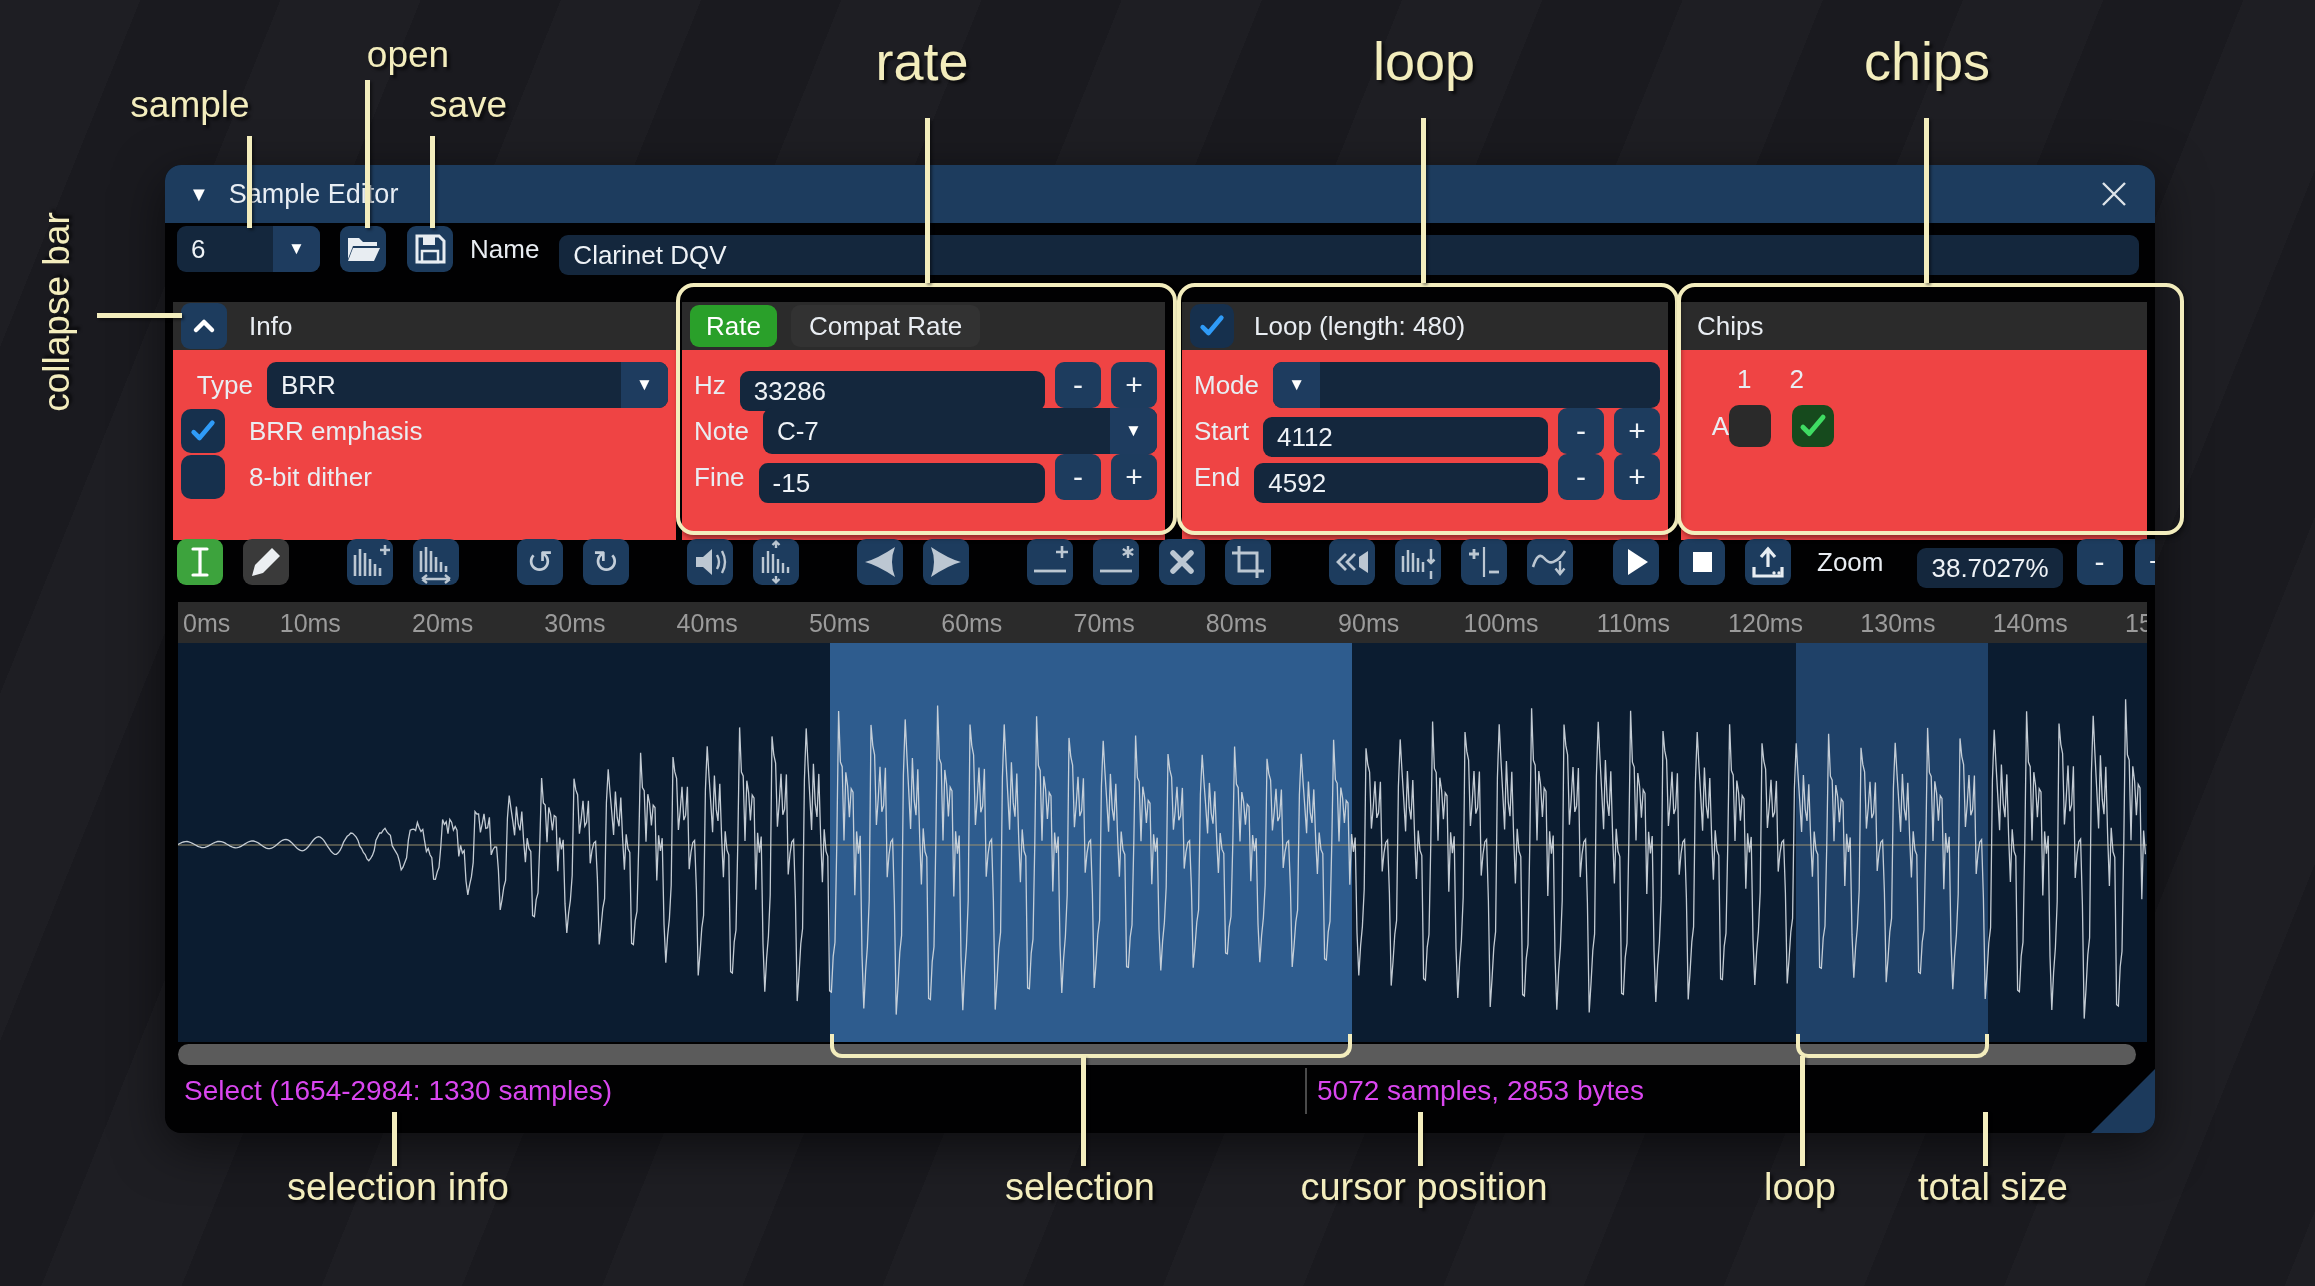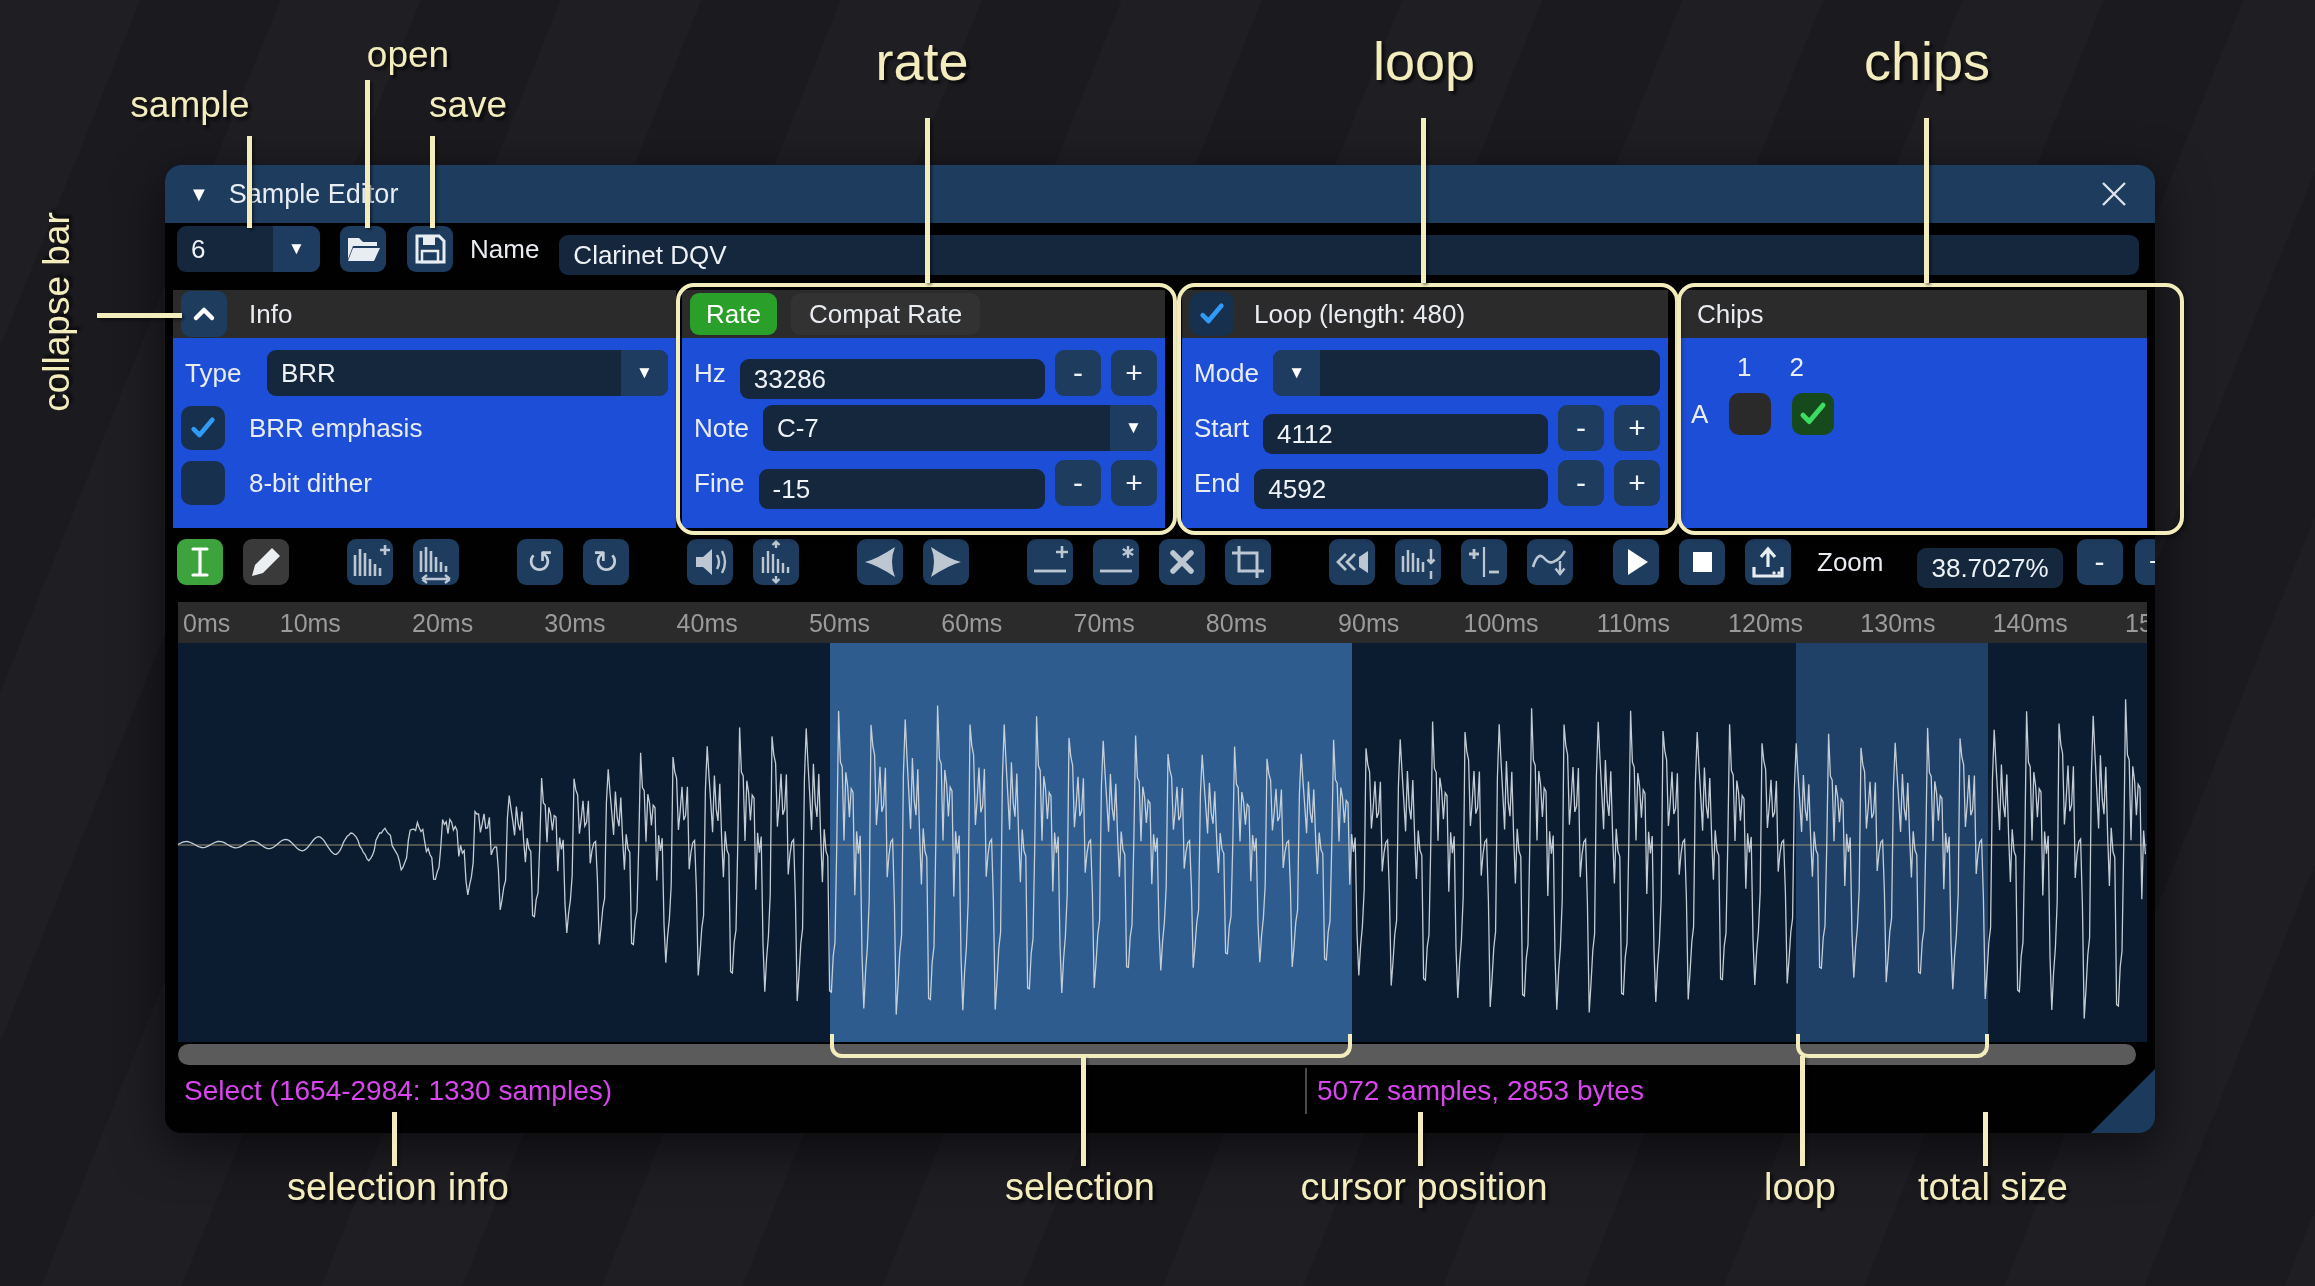--- a/index.html
+++ b/index.html
@@ -29,23 +29,23 @@
   .sbtn{width:46px;height:46px;background:#1d3c5e;border-radius:9px;color:#eef2f6;font-size:30px;
         display:flex;align-items:center;justify-content:center;flex:none;}
   .checkbox{width:44px;height:44px;background:#16304d;border-radius:10px;flex:none;
             display:flex;align-items:center;justify-content:center;}
   .checkbox svg{visibility:hidden;}
   .checkbox.on svg{visibility:visible;}
   .lbl{color:#e9edf2;font-size:26px;}
   
   .row1{position:absolute;left:12px;top:60px;right:16px;height:48px;display:flex;align-items:center;}
   
-  .panel{position:absolute;top:125px;height:238px;background:#1d4ed8;box-sizing:border-box;}
+  .panel{position:absolute;top:137px;height:238px;background:#ef4444;box-sizing:border-box;text-align:right;}
   .phead{height:48px;background:#2b2b2b;display:flex;align-items:center;padding:0 8px;box-sizing:border-box;}
-  .pbody{padding:12px 8px;display:flex;flex-direction:column;gap:9px;}
+  .pbody{padding:12px 8px;display:flex;flex-direction:column;}
   .prow{display:flex;align-items:center;height:46px;}
   .prow .lbl{padding-left:4px;margin-right:14px;}
   .badge{background:#2aa02a;color:#fff;font-size:26px;border-radius:9px;height:42px;
          display:flex;align-items:center;padding:0 16px;}
   .flatbtn{background:#323232;color:#e9edf2;font-size:26px;border-radius:9px;height:42px;
            display:flex;align-items:center;padding:0 18px;margin-left:14px;}
   .chipbox{width:42px;height:42px;border-radius:10px;background:#2a2a2a;display:flex;align-items:center;justify-content:center;}
   .chipbox svg{visibility:hidden;}
   .chipbox.on{background:#164a1d;}
   .chipbox.on svg{visibility:visible;}

